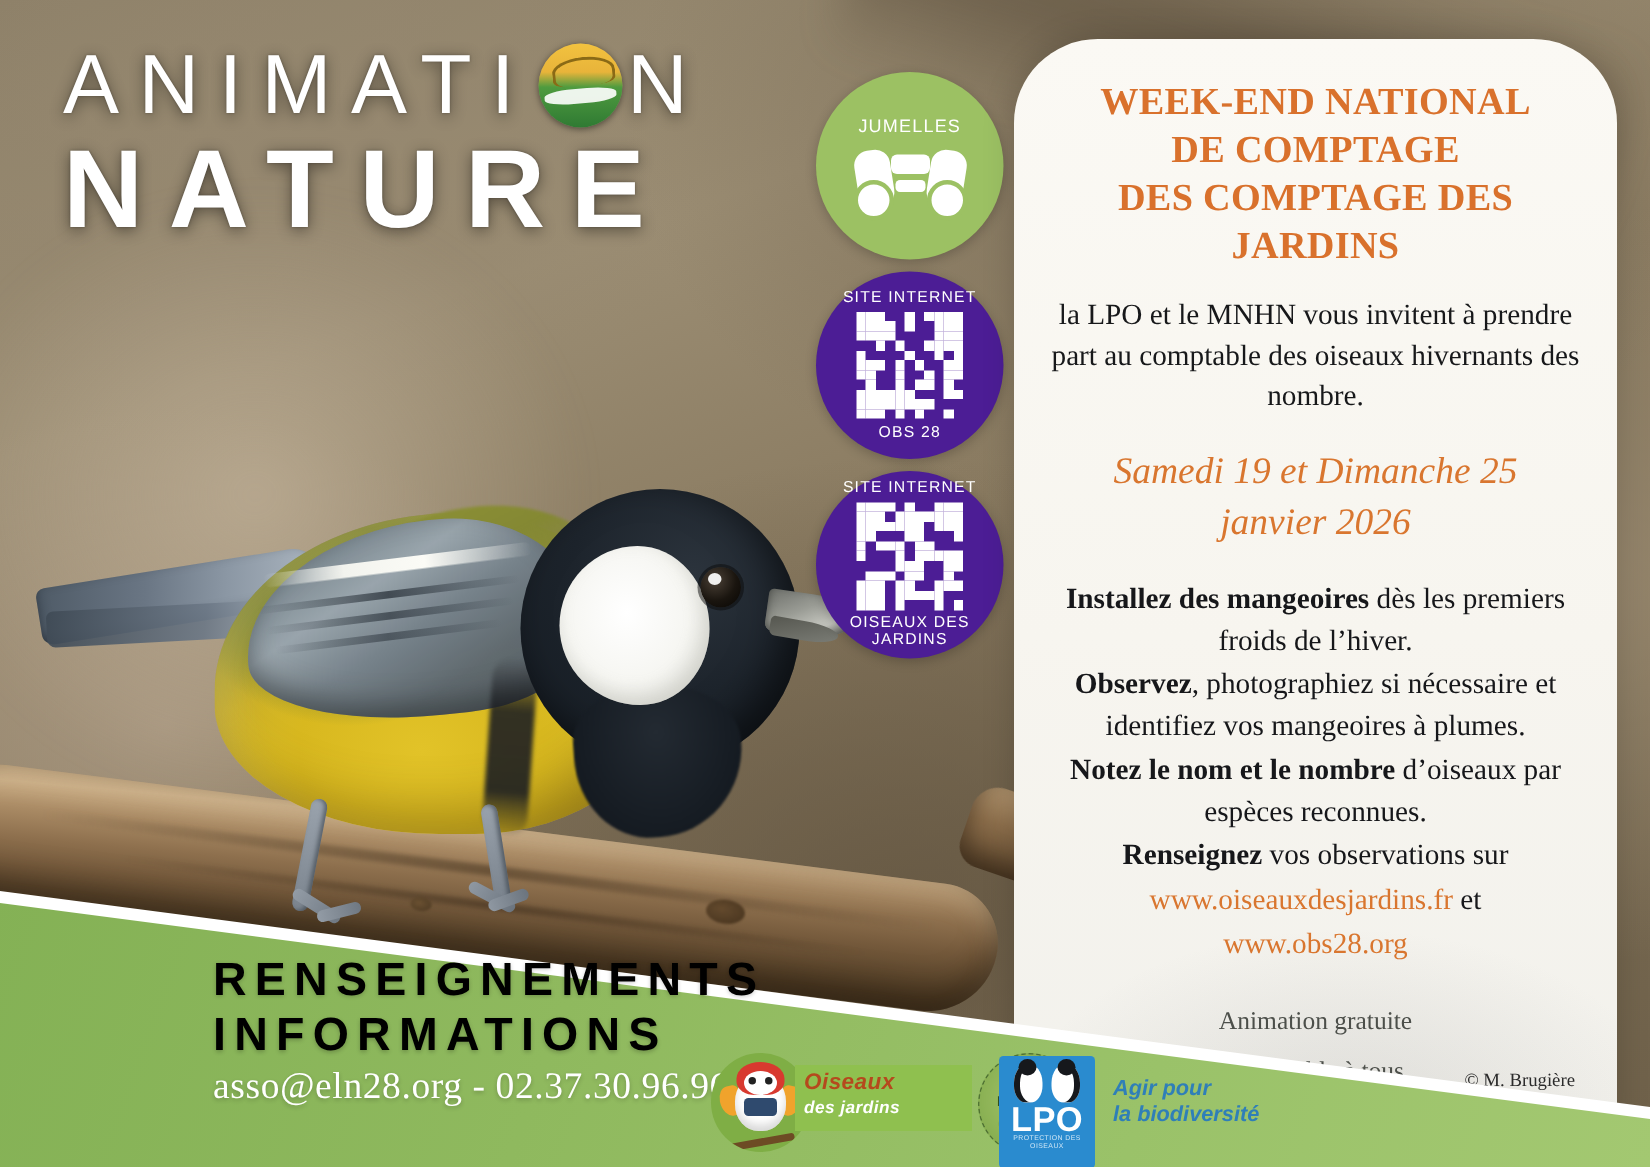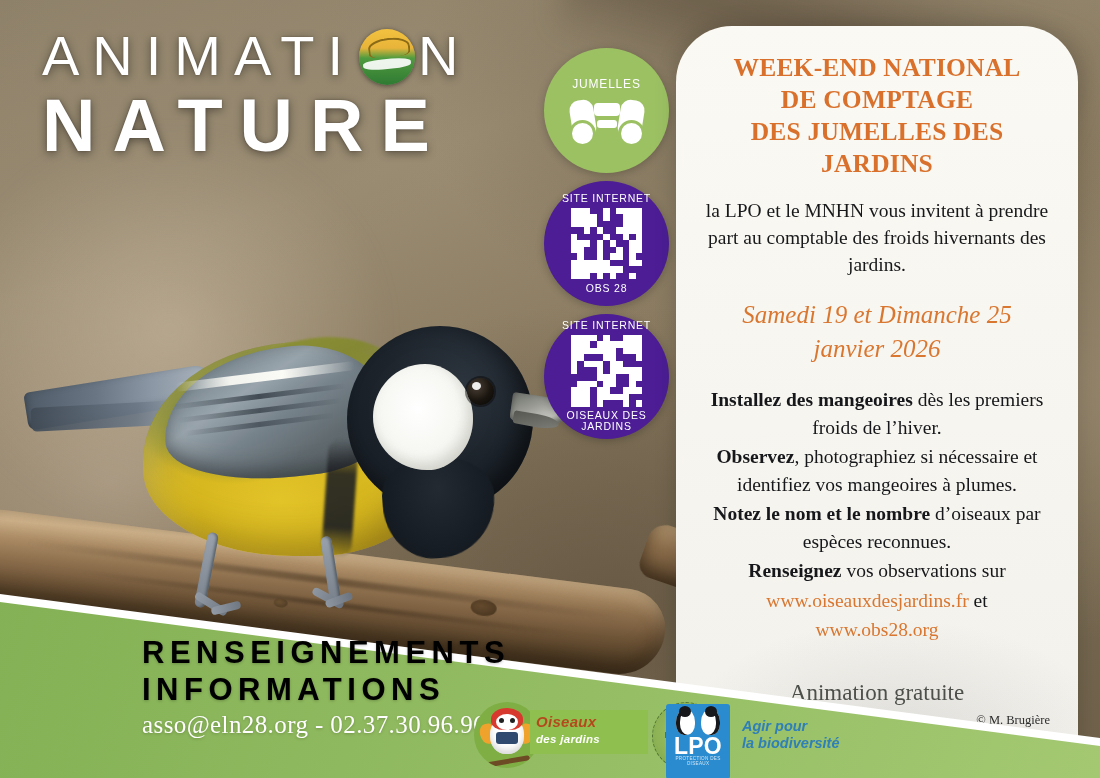--- a/index.html
+++ b/index.html
@@ -278,22 +278,22 @@
   .p-dates {
     margin-top:20px; color:#d9762f; font-family:"Liberation Serif", serif;
     font-style:italic; font-size:25px; line-height:34px; font-weight:400;
   }
   .p-steps { margin-top:20px; font-family:"Liberation Serif", serif;
              color:#16171a; font-size:19.5px; line-height:27.5px; }
   .p-steps p { margin-bottom:2px; }
   .p-steps b { font-weight:700; }
   .p-link { color:#d9762f; }
   .p-free {
-    margin-top:32px; color:#4c4f4a; font-family:"Liberation Serif", serif;
-    font-size:23px; line-height:33px;
+    margin-top:20px; color:#4c4f4a; font-family:"Liberation Serif", serif;
+    font-size:17px; line-height:33px;
   }
   .p-credit {
     position:absolute; right:28px; bottom:22px; z-index:3;
     color:#2b2b2b; font-family:"Liberation Serif", serif; font-size:12.5px;
   }
 
   
   .footer-white {
     position:absolute; left:0; bottom:0; width:1100px; height:200px; z-index:8;
     background:#ffffff;
@@ -748,24 +748,24 @@
     </div>
 
   </div>
 
   <div class="panel">
     <div class="panel-inner">
 
       <div class="p-title">
         <div>WEEK-END NATIONAL</div>
         <div>DE COMPTAGE</div>
-        <div>DES JUMELLES DES JARDINS</div>
+        <div>DES COMPTAGE DES JARDINS</div>
       </div>
 
-      <div class="p-intro">la LPO et le MNHN vous invitent à prendre part au comptable des froids hivernants des jardins.</div>
+      <div class="p-intro">la LPO et le MNHN vous invitent à prendre part au comptable des oiseaux hivernants des nombre.</div>
 
       <div class="p-dates">
         <div>Samedi 19 et Dimanche 25</div>
         <div>janvier 2026</div>
       </div>
 
       <div class="p-steps">
         <p>
           <b>Installez des mangeoires</b><span> dès les premiers froids de l’hiver.</span>
         </p>

